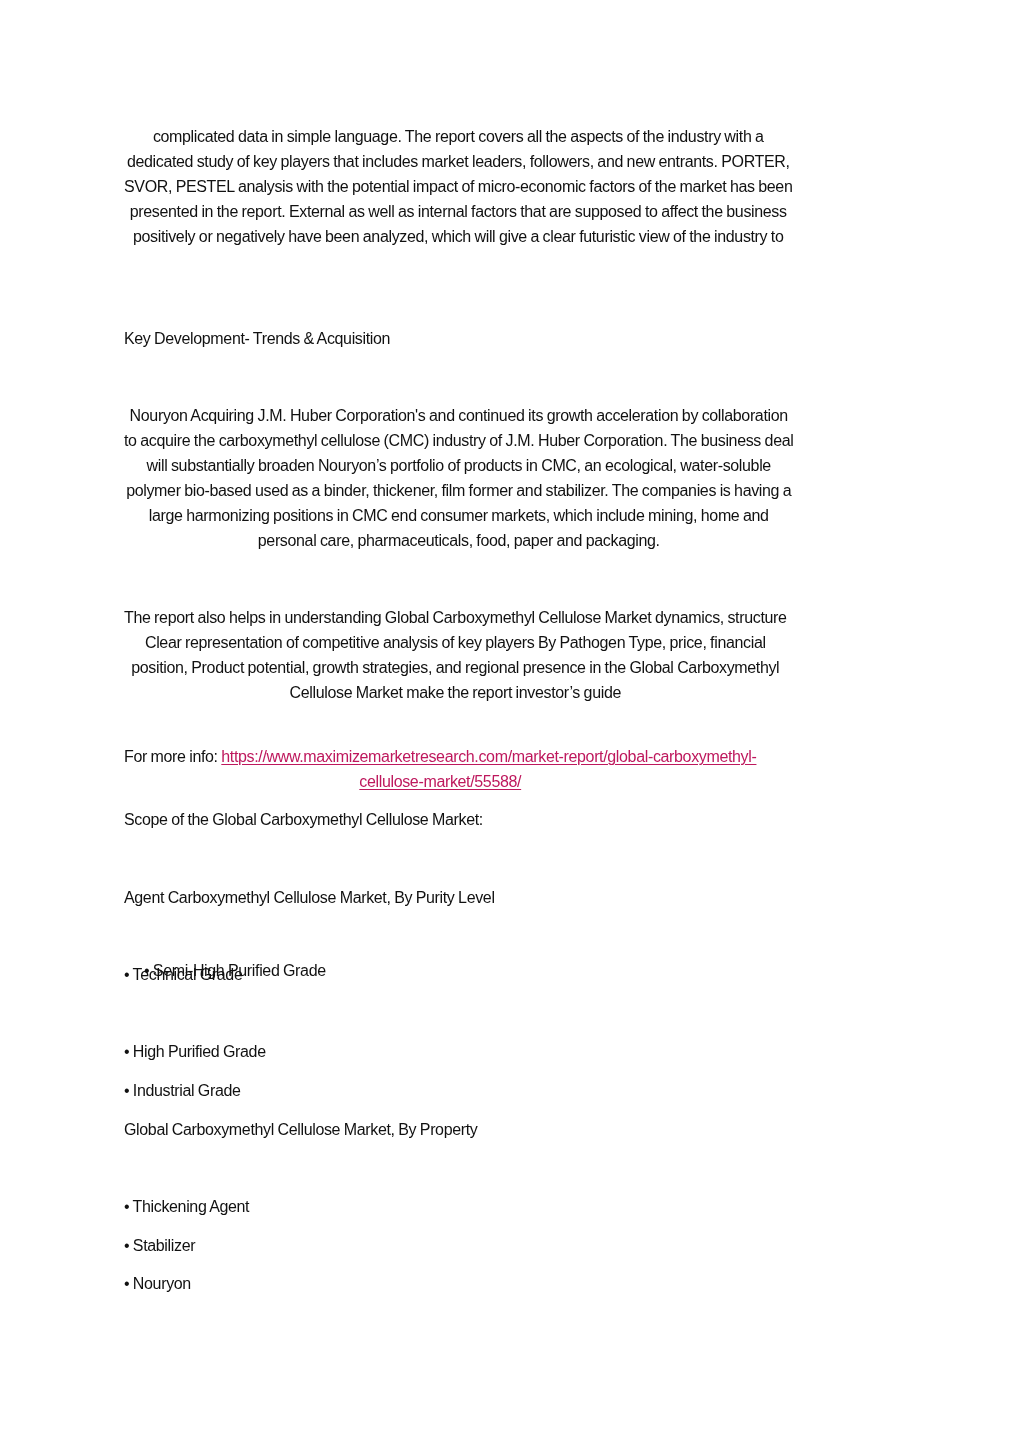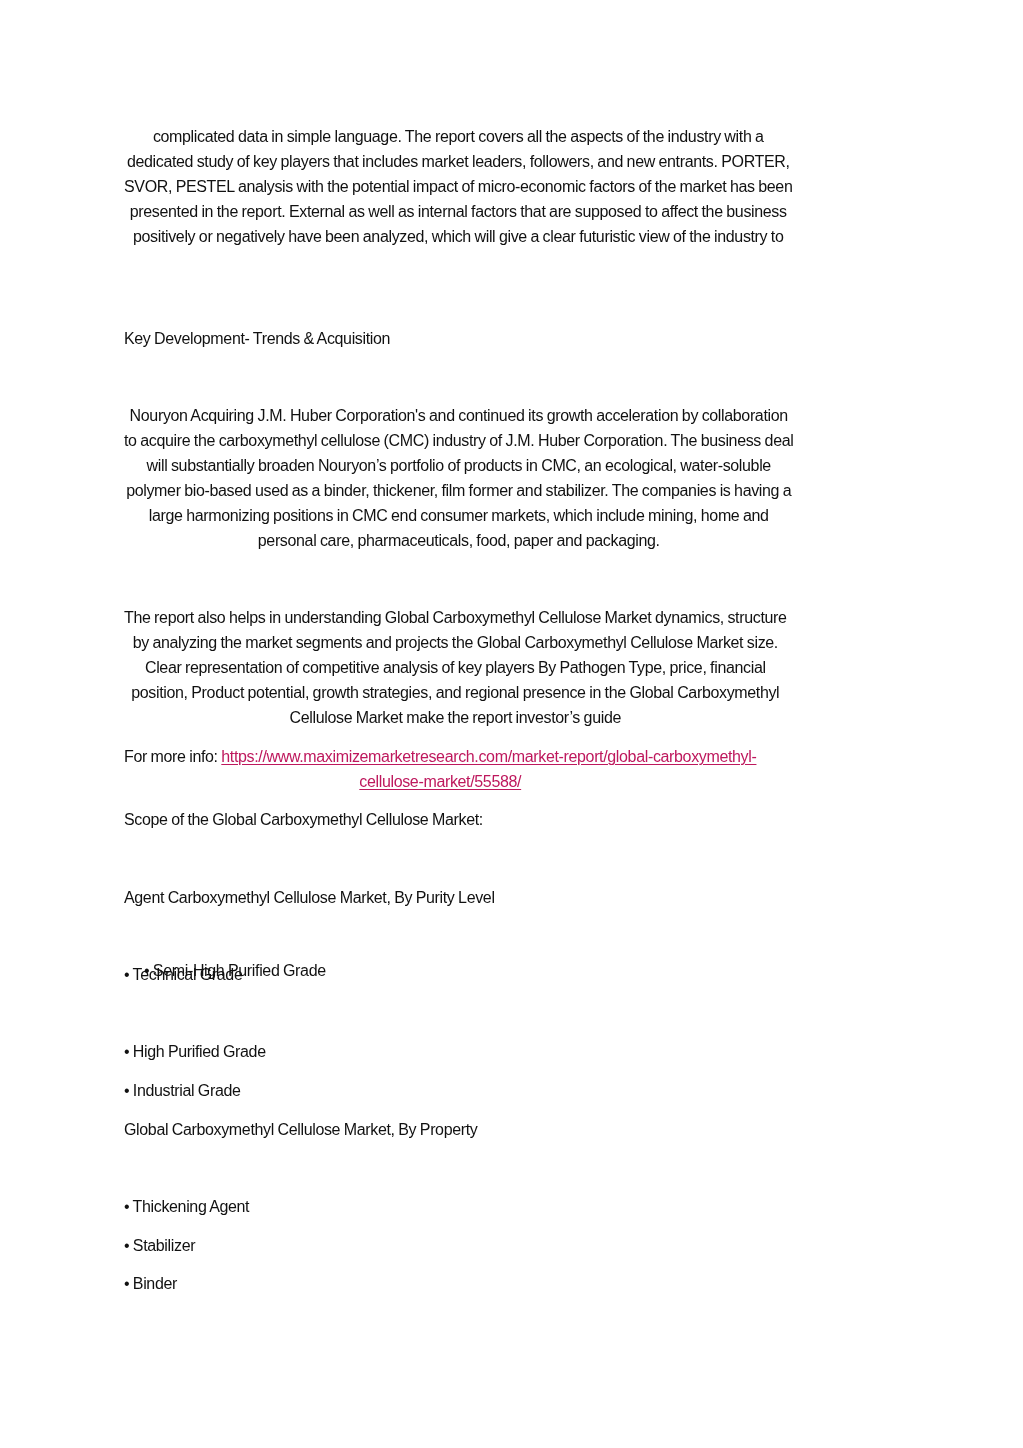--- a/index.html
+++ b/index.html
@@ -54,21 +54,20 @@
     <span class="line">Nouryon Acquiring J.M. Huber Corporation's and continued its growth acceleration by collaboration</span>
     <span class="line">to acquire the carboxymethyl cellulose (CMC) industry of J.M. Huber Corporation. The business deal</span>
     <span class="line">will substantially broaden Nouryon’s portfolio of products in CMC, an ecological, water-soluble</span>
     <span class="line">polymer bio-based used as a binder, thickener, film former and stabilizer. The companies is having a</span>
     <span class="line">large harmonizing positions in CMC end consumer markets, which include mining, home and</span>
     <span class="line">personal care, pharmaceuticals, food, paper and packaging.</span>
   </p>
 
   <p class="para abs" style="top:481px;">
     <span class="line">The report also helps in understanding Global Carboxymethyl Cellulose Market dynamics, structure</span>
-    <span class="line">by analyzing the market segments and projects the Global Carboxymethyl Cellulose Market size.</span>
     <span class="line">Clear representation of competitive analysis of key players By Pathogen Type, price, financial</span>
     <span class="line">position, Product potential, growth strategies, and regional presence in the Global Carboxymethyl</span>
     <span class="line">Cellulose Market make the report investor’s guide</span>
   </p>
 
   <p class="para abs" style="top:620px;">
     <span class="line"><span>For more info: </span><a class="link">https://www.maximizemarketresearch.com/market-report/global-carboxymethyl-</a></span>
     <span class="line"><a class="link">cellulose-market/55588/</a></span>
   </p>
 
@@ -78,15 +77,15 @@
 
   <div class="bullet-item abs" style="top:838px;">• Technical Grade</div>
   <div class="bullet-item abs" style="top:834px;margin-left:20px;">• Semi-High Purified Grade</div>
   <div class="bullet-item abs" style="top:915px;">• High Purified Grade</div>
   <div class="bullet-item abs" style="top:954px;">• Industrial Grade</div>
 
   <p class="para abs" style="top:993px;">Global Carboxymethyl Cellulose Market, By Property</p>
 
   <div class="bullet-item abs" style="top:1070px;">• Thickening Agent</div>
   <div class="bullet-item abs" style="top:1109px;">• Stabilizer</div>
-  <div class="bullet-item abs" style="top:1147px;">• Binder</div>
+  <div class="bullet-item abs" style="top:1147px;">• Nouryon</div>
 
 </div>
 
 </body></html>

